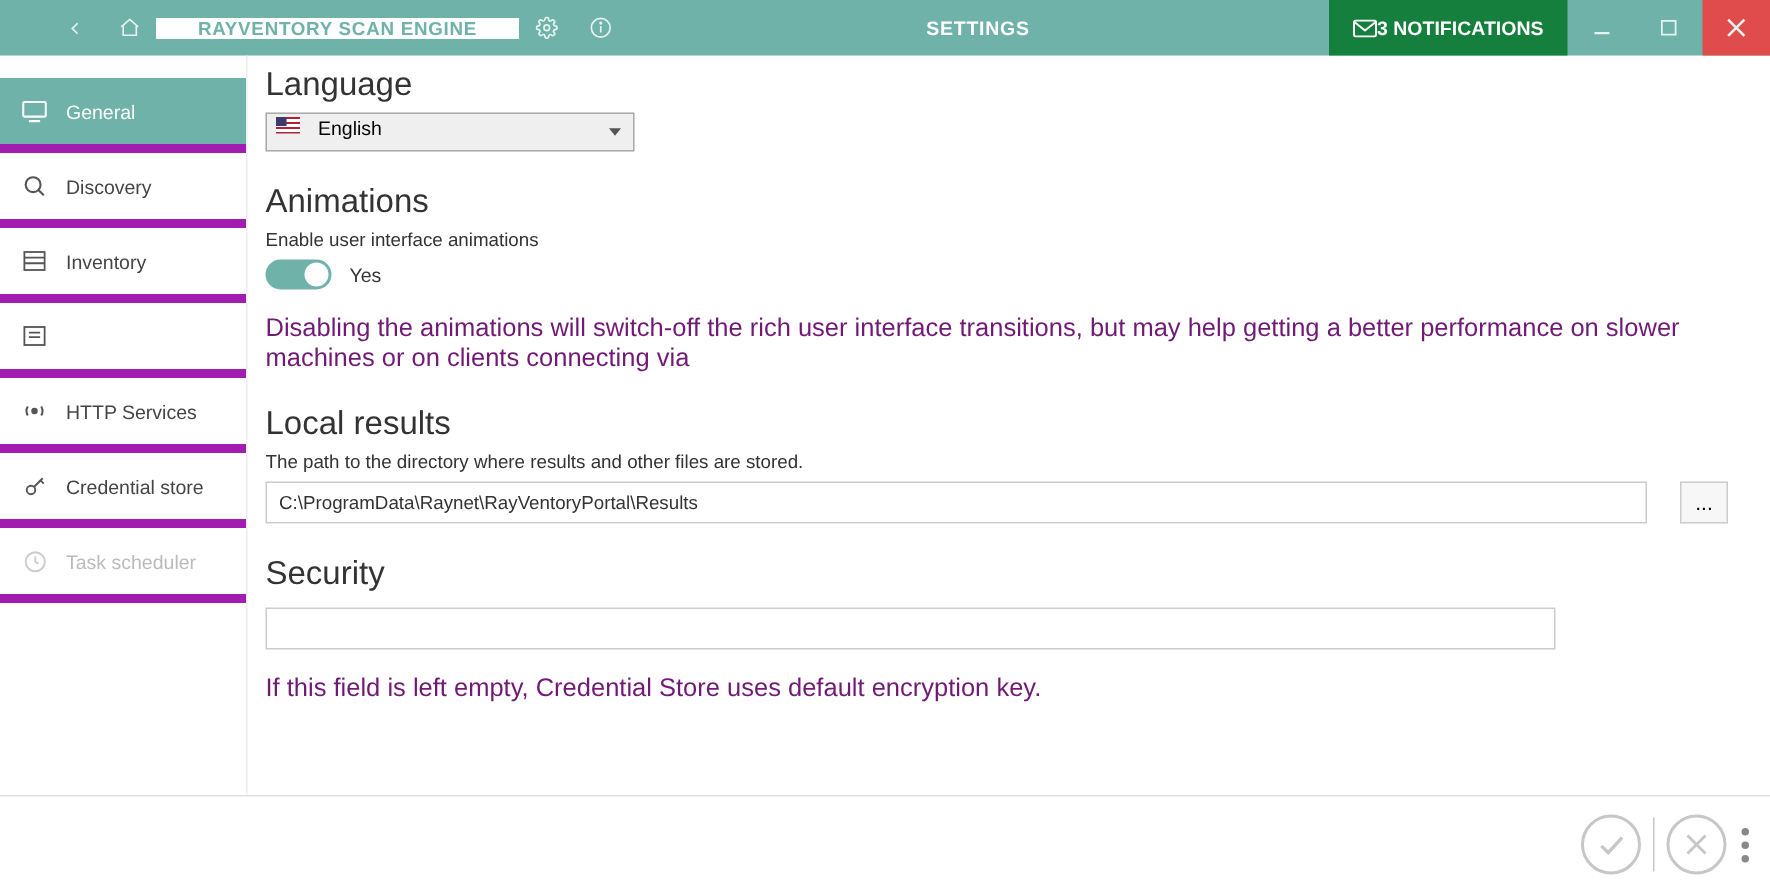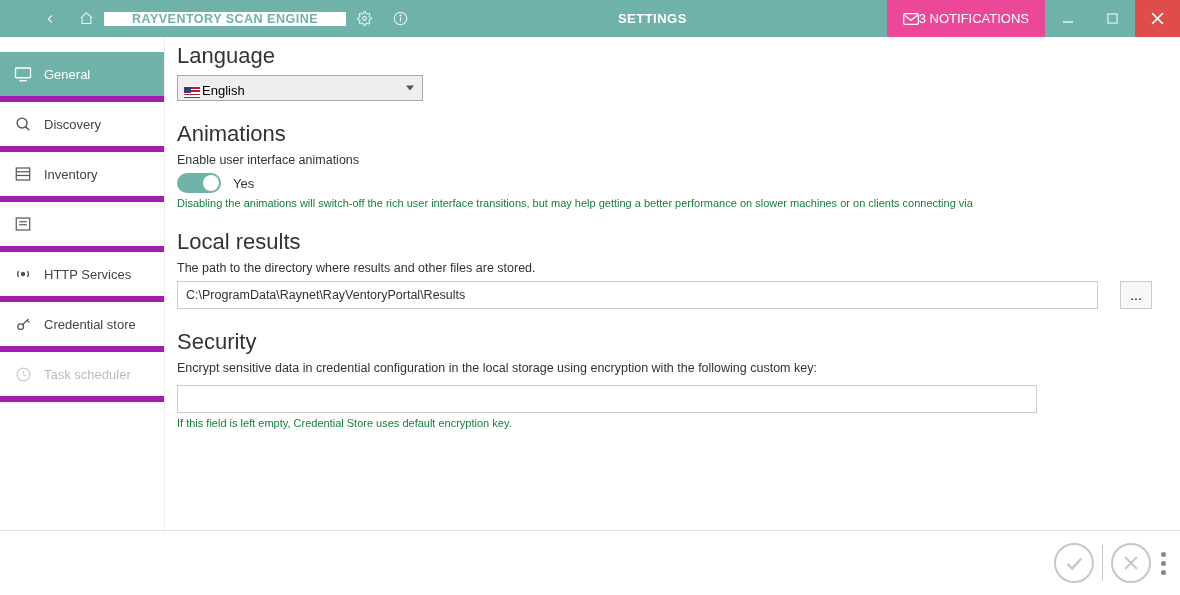--- a/index.html
+++ b/index.html
@@ -6,40 +6,40 @@
   body { width: 1180px; height: 595px; background: #fff; overflow: hidden; position: relative; }
 
   
   .titlebar { height: 37px; background: #6FB2A9; display: flex; align-items: stretch; color: #fff; }
   .tb-left { display: flex; align-items: center; padding-left: 32px; }
   .tb-btn { width: 36px; display: flex; align-items: center; justify-content: center; cursor: pointer; }
   .tb-btn svg { stroke: #e6f3f1; }
   .tab-active { background: #fff; color: #6FB2A9; font-size: 12.5px; letter-spacing: 0.5px; font-weight: 600; padding: 0 28px; display: flex; align-items: center; }
   .tb-center { flex: 1; display: flex; align-items: center; justify-content: center; font-size: 13px; font-weight: 600; letter-spacing: 0.5px; }
   .tb-right { display: flex; align-items: stretch; }
-  .notif { background: #ec4899; padding: 0 16px; display: flex; align-items: center; gap: 0; font-size: 13px; font-weight: 400; cursor: pointer; }
+  .notif { background: #15803d; padding: 0 16px; display: flex; align-items: center; gap: 0; font-size: 13px; font-weight: 700; cursor: pointer; }
   .win-ctrl { width: 45px; display: flex; align-items: center; justify-content: center; cursor: pointer; }
   .win-ctrl.close { background: #E04B4B; }
   .win-ctrl svg { stroke: #e6f3f1; }
 
   
   .body-wrap { display: flex; height: 493px; }
   .sidebar { width: 165px; padding-top: 15px; border-right: 1px solid #eee; }
   .side-item { height: 50px; display: flex; align-items: center; gap: 12px; padding: 0 14px; font-size: 13px; color: #444; cursor: pointer; border-bottom: 6px solid #a21caf; }
   .side-item.active { background: #6FB2A9; color: #fff; }
   .side-item.disabled { color: #bbb; }
   .side-icon { width: 18px; height: 18px; display: flex; align-items: center; justify-content: center; }
 
   .content { flex: 1; padding: 6px 28px 0 12px; overflow: hidden; }
   .content h2 { font-weight: 300; font-size: 22px; color: #333; margin-bottom: 6px; }
   .lbl { font-size: 12.5px; color: #333; margin-bottom: 6px; }
-  .lbl-muted { font-size: 11px; color: #15803d; margin-top: 4px; }
+  .lbl-muted { font-size: 17px; color: #701a75; margin-top: 16px; }
   .section { margin-bottom: 20px; }
 
-  .lang-select { width: 246px; height: 26px; border: 1px solid #aaa; background: #efefef; font-size: 13px; padding: 2px 6px; display: flex; align-items: flex-end; gap: 2px; position: relative; }
+  .lang-select { width: 246px; height: 26px; border: 1px solid #aaa; background: #efefef; font-size: 13px; padding: 2px 6px; display: flex; align-items: flex-start; gap: 12px; position: relative; }
   .lang-select::after { content: ""; position: absolute; right: 8px; top: 50%; transform: translateY(-50%); border-left: 4px solid transparent; border-right: 4px solid transparent; border-top: 5px solid #555; }
   .flag { width: 16px; height: 11px; background: linear-gradient(to bottom, #b22234 0%, #b22234 15%, #fff 15%, #fff 30%, #b22234 30%, #b22234 45%, #fff 45%, #fff 60%, #b22234 60%, #b22234 75%, #fff 75%, #fff 90%, #b22234 90%); position: relative; }
   .flag::before { content:""; position:absolute; top:0; left:0; width:7px; height:6px; background:#3c3b6e; }
 
   .toggle-row { display: flex; align-items: center; gap: 12px; margin-top: 6px; }
   .toggle { width: 44px; height: 20px; border-radius: 10px; background: #6FB2A9; position: relative; cursor: pointer; }
   .toggle::after { content:""; position:absolute; right:2px; top:2px; width:16px; height:16px; background:#fff; border-radius:50%; }
 
   .path-row { display: flex; gap: 22px; margin-top: 4px; }
   .text-input { flex: 1; height: 28px; border: 1px solid #ccc; padding: 4px 8px; font-size: 12.5px; color: #333; }
@@ -210,21 +210,20 @@
       <h2>Local results</h2>
       <div class="lbl">The path to the directory where results and other files are stored.</div>
       <div class="path-row">
         <input class="text-input" value="C:\ProgramData\Raynet\RayVentoryPortal\Results" style="">
         <div class="browse-btn">...</div>
       </div>
     </div>
 
     <div class="section">
       <h2>Security</h2>
-      <div class="lbl">Encrypt sensitive data in credential configuration in the local storage using encryption with the following custom key:</div>
       <input class="key-input" value="" style="">
       <div class="lbl-muted">If this field is left empty, Credential Store uses default encryption key.</div>
     </div>
 
   </div>
 </div>
 
 <div class="footer">
   <div class="circle-btn">
     <svg width="22" height="22" viewBox="0 0 24 24" fill="none" stroke="#c7c7c7" stroke-width="2.5">

